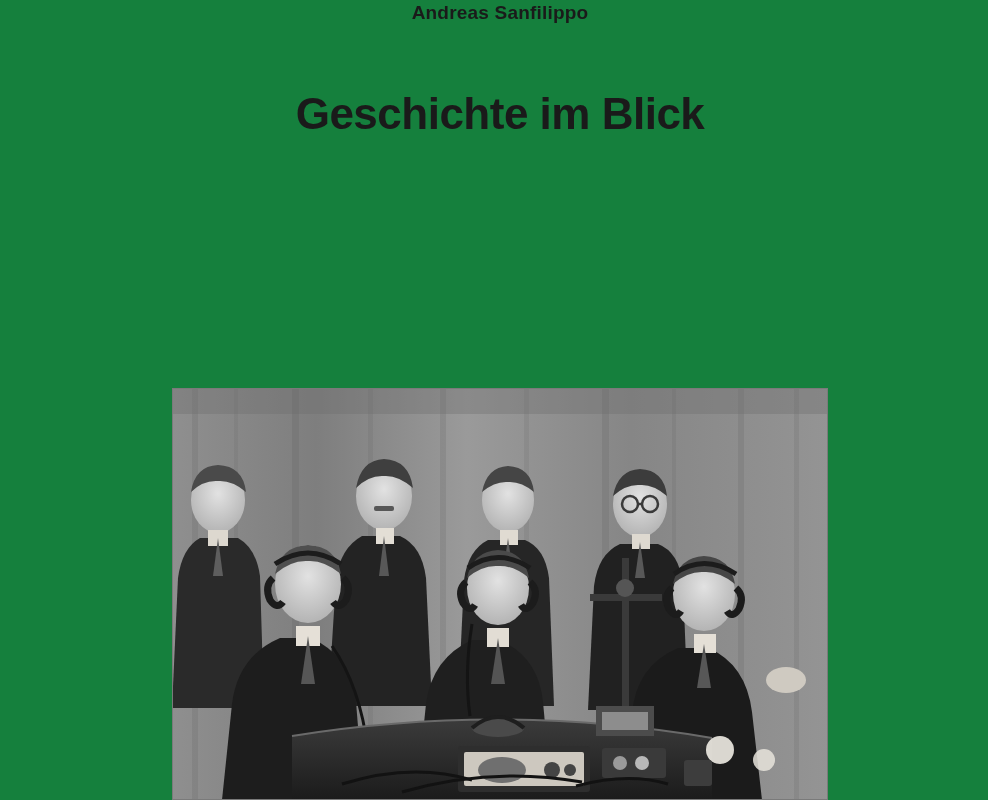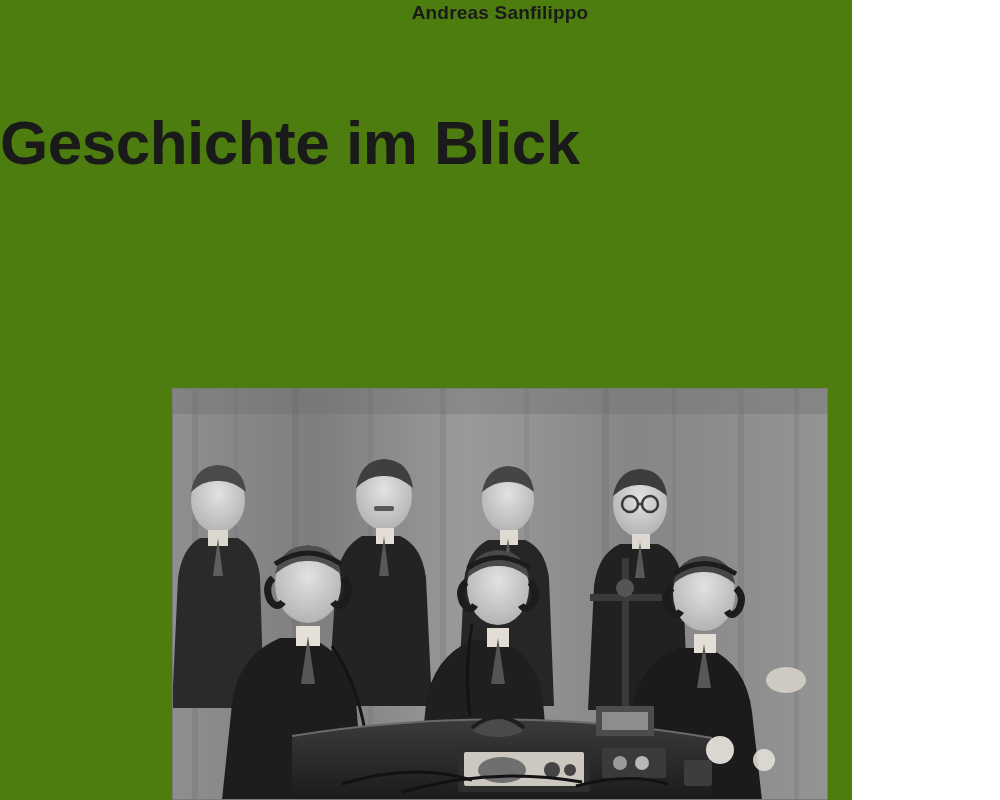--- a/index.html
+++ b/index.html
@@ -10,45 +10,45 @@
   body {
     width: 1000px;
     height: 800px;
     overflow: hidden;
     font-family: "Liberation Sans", sans-serif;
     color: #1a1a1a;
     position: relative;
   }
 
   .page {
-    width: 852px;
+    width: 988px;
     height: 800px;
     position: relative;
-    background: #4d7c0f;
+    background: #15803d;
   }
 
   .author {
     position: absolute;
     top: 0px;
     left: 0;
     width: 1000px;
     text-align: center;
     font-size: 19px;
     font-weight: bold;
     letter-spacing: 0.2px;
     padding-top: 2px;
   }
 
   .title {
     position: absolute;
-    top: 68px;
+    top: 62px;
     left: 0;
     width: 1000px;
-    text-align: left;
-    font-size: 62px;
+    text-align: center;
+    font-size: 44px;
     font-weight: bold;
     letter-spacing: -0.5px;
     line-height: 1.05;
   }
 
   .subtitle {
     position: absolute;
     top: 178px;
     left: 0;
     width: 1000px;

